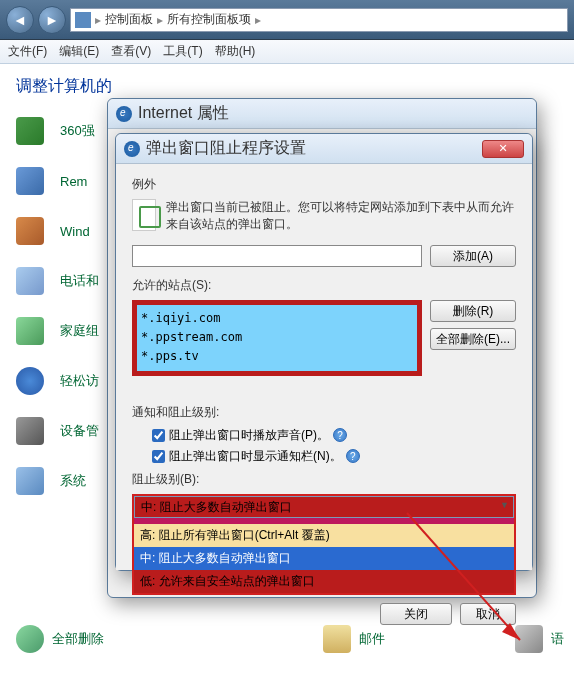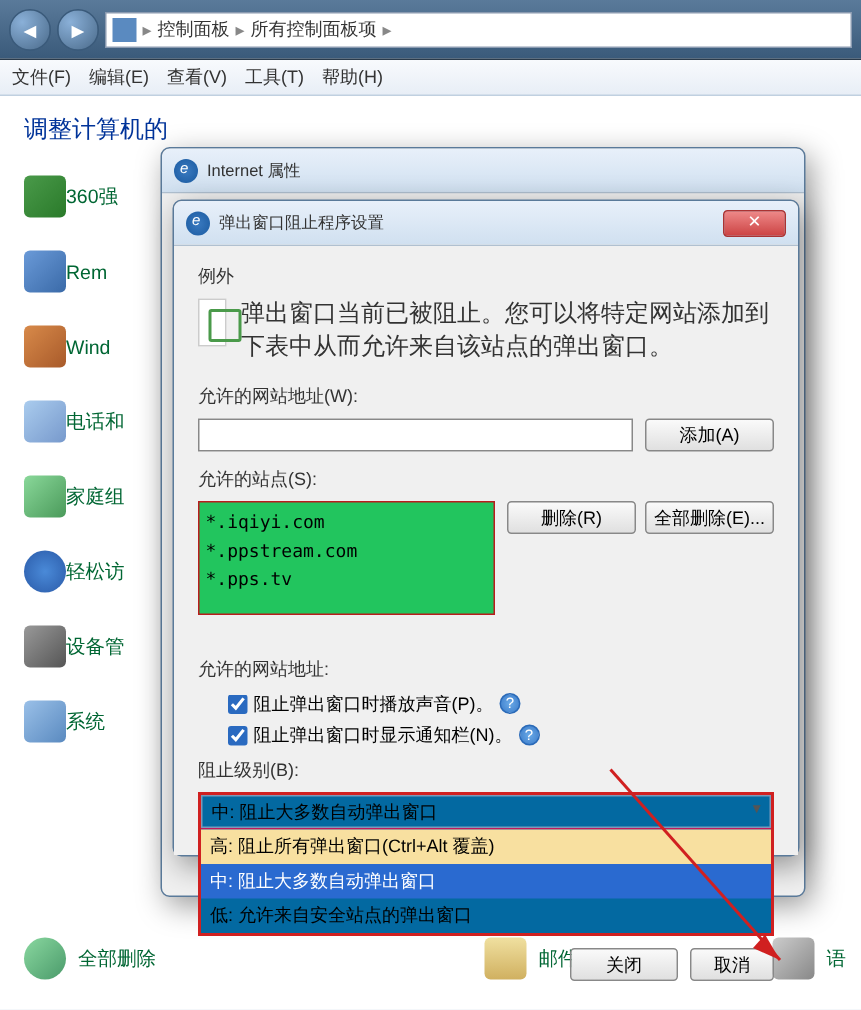--- a/index.html
+++ b/index.html
@@ -77,21 +77,21 @@
     }
     .cp-items {
       display: grid;
       grid-template-columns: 1fr;
       gap: 22px;
       width: 100px;
     }
     .cp-item {
       display: flex;
       align-items: center;
-      gap: 0;
+      gap: 16px;
       color: #006633;
       font-size: 13px;
     }
     .cp-icon {
       width: 28px; height: 28px;
       display: inline-block;
       border-radius: 4px;
     }
     
     .dialog {
@@ -126,21 +126,21 @@
     }
     .dialog-titlebar .title-icon::after {
       content: "e";
       position: absolute;
       color: #fff;
       font-size: 10px;
       left: 4px;
       top: 1px;
       font-style: italic;
     }
-    .dialog-title { font-size: 11px; color: #333; flex: 1; }
+    .dialog-title { font-size: 16px; color: #333; flex: 1; }
     .close-btn {
       width: 42px; height: 18px;
       background: linear-gradient(180deg, #e88, #c44);
       border: 1px solid #a33;
       border-radius: 3px;
       color: #fff;
       text-align: center;
       line-height: 14px;
       font-size: 11px;
     }
@@ -174,54 +174,54 @@
       position: relative;
     }
     .info-icon::after {
       content: "";
       position: absolute;
       left: 6px; top: 6px;
       width: 18px; height: 18px;
       border: 2px solid #4a9a4a;
       border-radius: 2px;
     }
-    .info-text { font-size: 16px; color: #333; line-height: 1.4; }
+    .info-text { font-size: 12px; color: #333; line-height: 1.4; }
     .field-row {
       display: flex;
       gap: 8px;
       margin-bottom: 10px;
       align-items: flex-start;
     }
     .text-input {
       flex: 1;
       height: 22px;
       background: #fff;
       border: 1px solid #888;
       padding: 2px 4px;
     }
     .listbox {
       flex: 1;
       height: 76px;
-      background: #22c55e;
-      border: 1px solid #b91c1c;
+      background: #7dd3fc;
+      border: 5px solid #b91c1c;
       padding: 4px;
       font-family: "SimSun", monospace;
       font-size: 12px;
       line-height: 1.6;
     }
     .btn {
       width: 86px;
       height: 22px;
       background: linear-gradient(180deg, #fafafa, #e0e0e0);
       border: 1px solid #888;
       border-radius: 3px;
       font-size: 12px;
       line-height: 20px;
     }
-    .btn-col { display: flex; flex-direction: row; gap: 6px; }
+    .btn-col { display: flex; flex-direction: column; gap: 6px; }
     .checkbox-row {
       display: flex;
       align-items: center;
       gap: 4px;
       margin-bottom: 4px;
       font-size: 12px;
       padding-left: 20px;
     }
     .checkbox-row input { accent-color: #2a6ac0; }
     .help-icon {
@@ -232,39 +232,39 @@
       color: #fff;
       font-size: 10px;
       text-align: center;
       line-height: 13px;
       display: inline-block;
     }
     .dropdown {
       position: relative;
       width: 100%;
       border: 2px solid #d02020;
-      background: #0369a1;
+      background: #b91c1c;
     }
     .dropdown-selected {
       height: 22px;
       border: 1px solid #7a9aba;
       padding: 2px 20px 2px 6px;
       font-size: 12px;
       position: relative;
     }
     .dropdown-selected::after {
       content: "▼";
       position: absolute;
       right: 4px;
       top: 3px;
       font-size: 9px;
       color: #555;
     }
     .dropdown-list {
-      border-top: 1px solid #be185d;
+      border-top: 6px solid #be185d;
     }
     .dropdown-option {
       padding: 3px 6px;
       font-size: 12px;
     }
     .opt-highlighted {
       background: #f8e0a0;
     }
     .opt-selected {
       background: #2a6ad0;
@@ -391,40 +391,39 @@
     <span class="title-icon"></span>
     <span class="dialog-title">弹出窗口阻止程序设置</span>
     <div class="close-btn">✕</div>
   </div>
   <div class="dialog-body">
     <div class="section-label">例外</div>
     <div class="info-row">
       <div class="info-icon"></div>
       <div class="info-text">弹出窗口当前已被阻止。您可以将特定网站添加到下表中从而允许来自该站点的弹出窗口。</div>
     </div>
-    <div class="section-label">允许的网站地址(W):</div>
     <div class="field-row">
       <input class="text-input" style="">
       <button class="btn">添加(A)</button>
     </div>
     <div class="section-label">允许的站点(S):</div>
     <div class="field-row">
       <div class="listbox">
         <div>*.iqiyi.com</div>
         <div>*.ppstream.com</div>
         <div>*.pps.tv</div>
       </div>
       <div class="btn-col">
         <button class="btn">删除(R)</button>
         <button class="btn">全部删除(E)...</button>
       </div>
     </div>
 
     <div style="height:18px"></div>
-    <div class="section-label">允许的网站地址:</div>
+    <div class="section-label">通知和阻止级别:</div>
     <div class="checkbox-row">
       <input type="checkbox" checked="" style="">
       <span>阻止弹出窗口时播放声音(P)。</span>
       <span class="help-icon">?</span>
     </div>
     <div class="checkbox-row">
       <input type="checkbox" checked="" style="">
       <span>阻止弹出窗口时显示通知栏(N)。</span>
       <span class="help-icon">?</span>
     </div>

